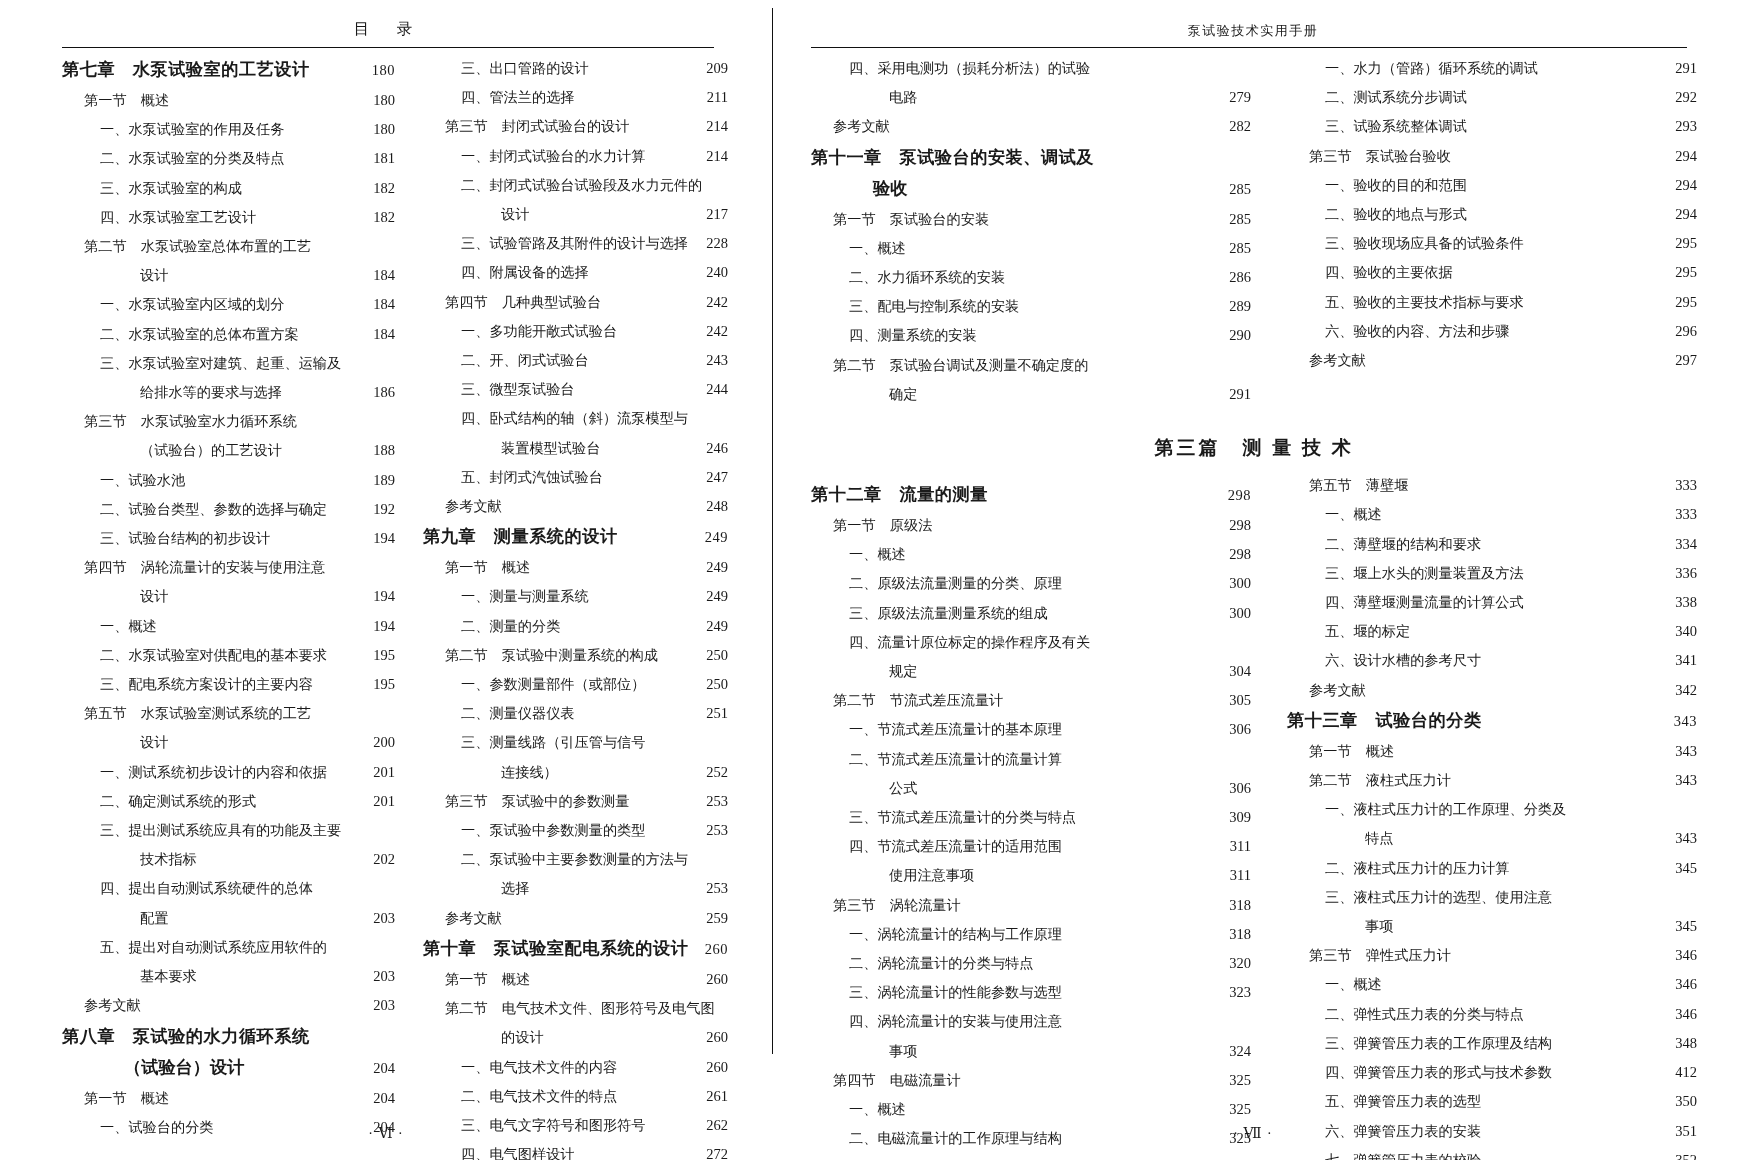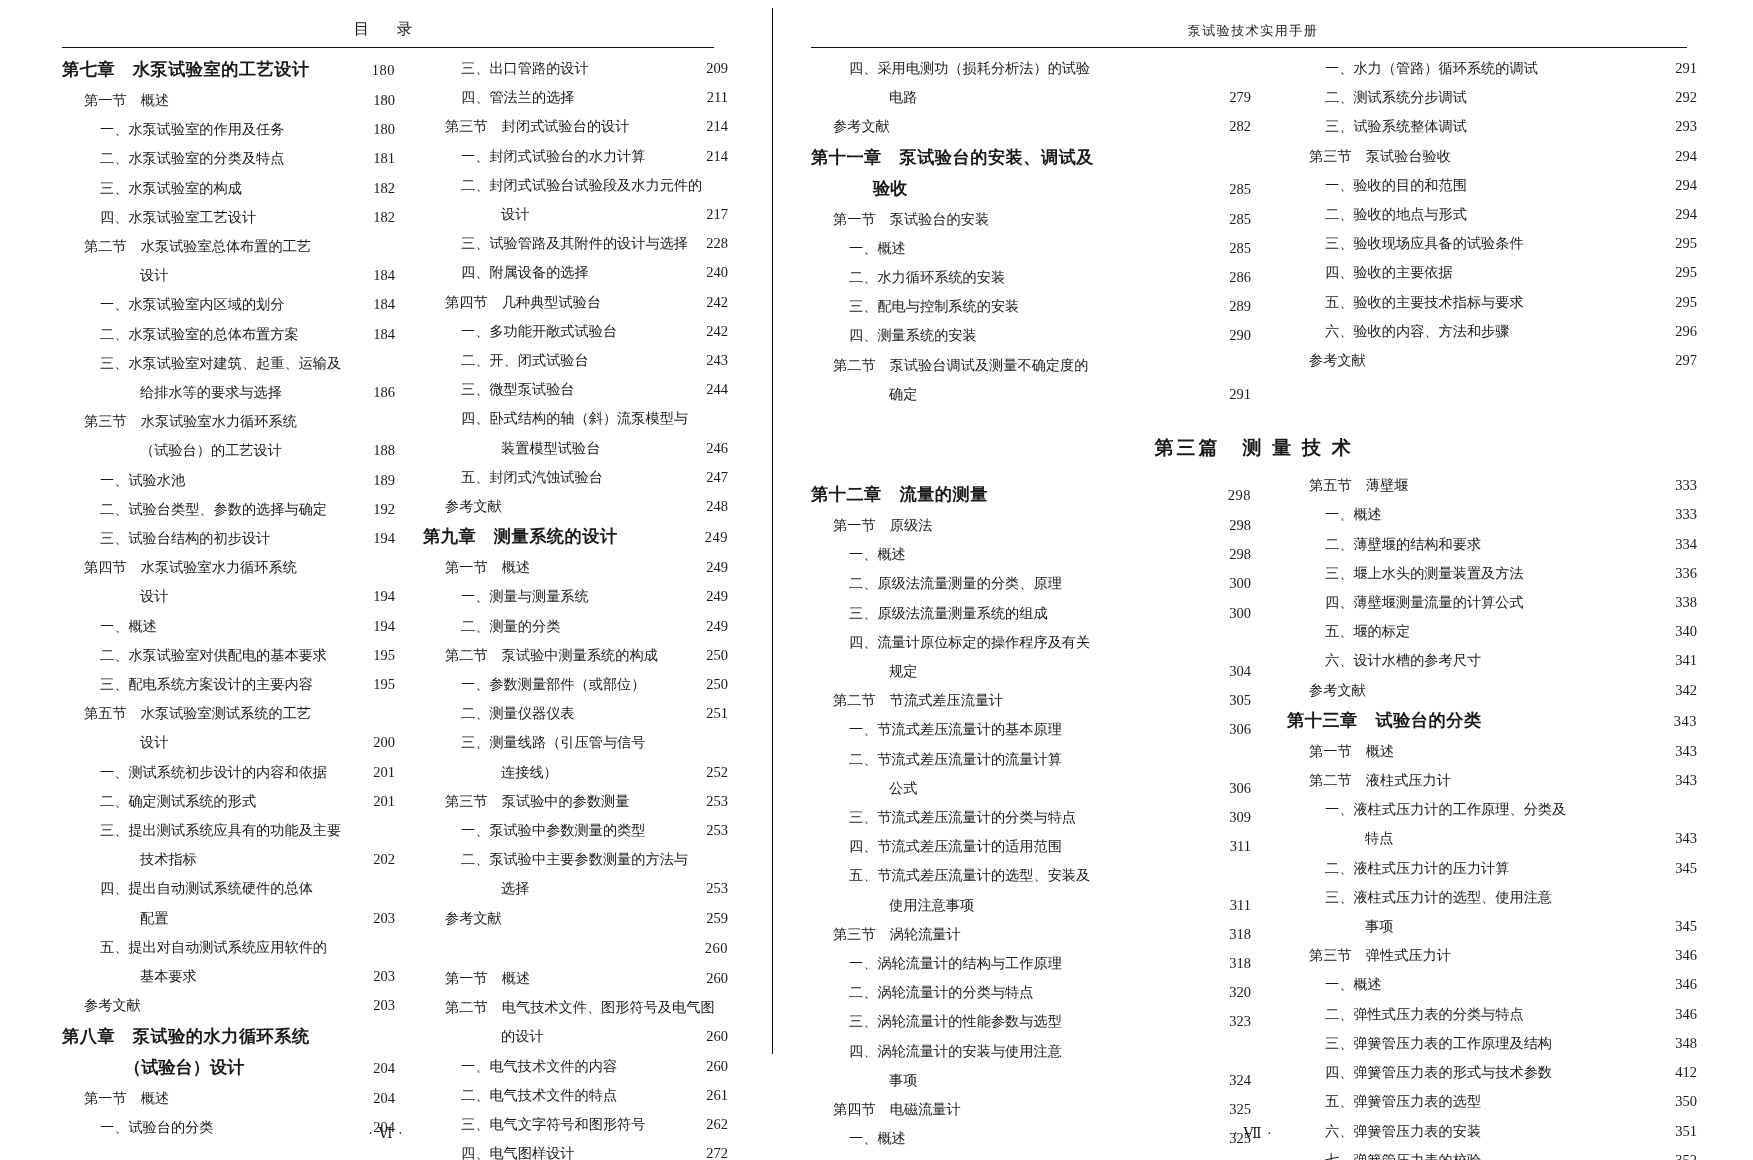--- a/index.html
+++ b/index.html
@@ -192,21 +192,21 @@
               <span class="t">二、试验台类型、参数的选择与确定</span>
               <span class="dots"></span>
               <span class="pg">192</span>
             </div>
             <div class="e lv-item">
               <span class="t">三、试验台结构的初步设计</span>
               <span class="dots"></span>
               <span class="pg">194</span>
             </div>
             <div class="e lv-sec nodots">
-              <span class="t">第四节　水泵试验室水力循环系统</span>
+              <span class="t">第四节　涡轮流量计的安装与使用注意</span>
               <span class="dots"></span>
               <span class="pg"></span>
             </div>
             <div class="e lv-cont">
               <span class="t">设计</span>
               <span class="dots"></span>
               <span class="pg">194</span>
             </div>
             <div class="e lv-item">
               <span class="t">一、概述</span>
@@ -444,20 +444,21 @@
               <span class="t">选择</span>
               <span class="dots"></span>
               <span class="pg">253</span>
             </div>
             <div class="e lv-ref">
               <span class="t">参考文献</span>
               <span class="dots"></span>
               <span class="pg">259</span>
             </div>
             <div class="e lv-chap">
+              <span class="t">第十章　泵试验室配电系统的设计</span>
               <span class="dots"></span>
               <span class="pg">260</span>
             </div>
             <div class="e lv-sec">
               <span class="t">第一节　概述</span>
               <span class="dots"></span>
               <span class="pg">260</span>
             </div>
             <div class="e lv-sec nodots">
               <span class="t">第二节　电气技术文件、图形符号及电气图</span>
@@ -630,25 +631,20 @@
               <div class="e lv-item">
                 <span class="t">三、节流式差压流量计的分类与特点</span>
                 <span class="dots"></span>
                 <span class="pg">309</span>
               </div>
               <div class="e lv-item">
                 <span class="t">四、节流式差压流量计的适用范围</span>
                 <span class="dots"></span>
                 <span class="pg">311</span>
               </div>
-              <div class="e lv-item nodots">
-                <span class="t">五、节流式差压流量计的选型、安装及</span>
-                <span class="dots"></span>
-                <span class="pg"></span>
-              </div>
               <div class="e lv-cont">
                 <span class="t">使用注意事项</span>
                 <span class="dots"></span>
                 <span class="pg">311</span>
               </div>
               <div class="e lv-sec">
                 <span class="t">第三节　涡轮流量计</span>
                 <span class="dots"></span>
                 <span class="pg">318</span>
               </div>

